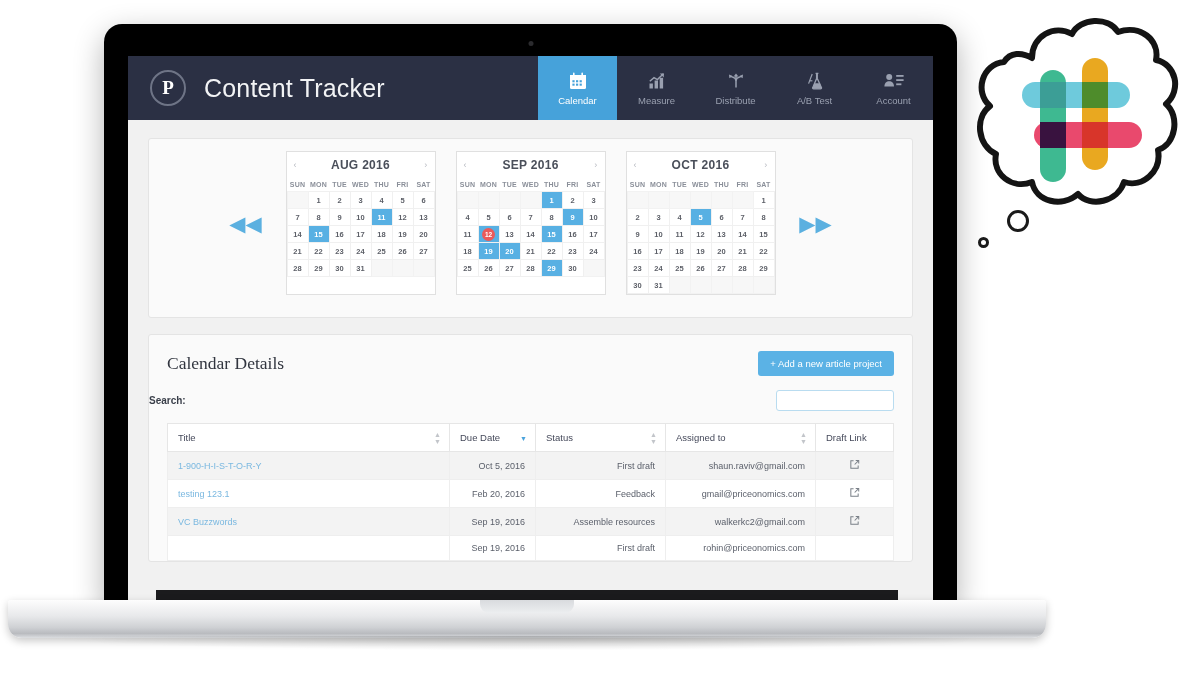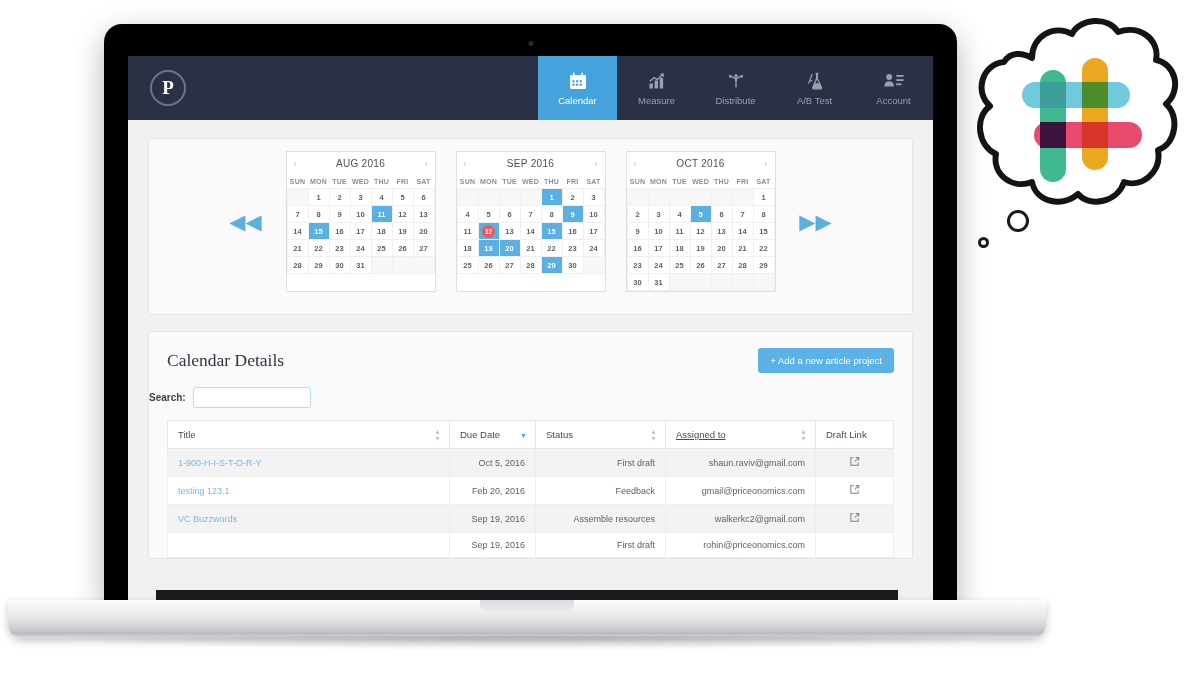--- a/index.html
+++ b/index.html
@@ -179,21 +179,21 @@
   .month-head {
     display: flex;
     align-items: center;
     justify-content: space-between;
     padding: 6px 7px;
     font-size: 8px;
     color: #5a5f6b;
     letter-spacing: 0.3px;
   }
   .month-arrow { color: #b6b9c0; font-size: 9px; cursor: pointer; }
-  .month-label { font-weight: normal; font-size: 10px; color: #4a4f5a; }
+  .month-label { font-weight: bold; font-size: 12px; color: #4a4f5a; }
   table.cal { width: 100%; border-collapse: collapse; }
   table.cal th {
     font-size: 7px;
     color: #8a8f99;
     font-weight: bold;
     padding: 3px 0;
     letter-spacing: 0.2px;
   }
   table.cal td {
     width: 14.28%;
@@ -234,21 +234,21 @@
     border-radius: 3px;
     font-size: 9.5px;
     padding: 7px 12px;
     cursor: pointer;
     font-family: "Liberation Sans", sans-serif;
     margin-left: 22px;
   }
   #search-row {
     display: flex;
     align-items: center;
-    justify-content: flex-start;
+    justify-content: space-between;
     gap: 7px;
     padding: 14px 18px 12px 0;
     font-size: 10px;
     color: #3a3f4a;
     font-weight: bold;
   }
   #search-input {
     width: 118px;
     height: 21px;
     border: 1px solid #b9dcf0;
@@ -329,20 +329,21 @@
 
 <div id="laptop-frame">
   <div id="laptop-bezel"></div>
   <div id="laptop-camera"></div>
 
   <div id="laptop-screen">
 
     <div id="app-header">
       <div id="brand">
         <div id="brand-logo">P</div>
+        <div id="brand-title">Content Tracker</div>
       </div>
 
       <div id="main-nav">
 
         <div class="nav-item active">
           <span>
             <svg width="20" height="20" viewBox="0 0 20 20" fill="none">
               <rect x="2" y="4" width="16" height="14" rx="1.5" fill="#ffffff"></rect>
               <rect x="2" y="4" width="16" height="3.4" fill="#ffffff"></rect>
               <rect x="5" y="1.6" width="1.6" height="3.2" rx="0.8" fill="#ffffff"></rect>
@@ -652,21 +653,21 @@
           <span>Search:</span>
           <input id="search-input" type="text" placeholder="" style="">
         </div>
 
         <table id="articles-table">
           <thead>
             <tr id="articles-head-row">
                 <th style="width: auto;"><span>Title</span><span class="sort-both">▲<br>▼</span></th>
                 <th style="width: 86px;"><span>Due Date</span><span class="sort-desc">▼</span></th>
                 <th style="width: 130px;"><span>Status</span><span class="sort-both">▲<br>▼</span></th>
-                <th style="width: 150px; text-decoration: underline;"><span>Assigned to</span><span class="sort-both">▲<br>▼</span></th>
+                <th style="width: 150px;"><span>Assigned to</span><span class="sort-both">▲<br>▼</span></th>
                 <th style="width: 78px;"><span>Draft Link</span></th>
               </tr>
           </thead>
           <tbody id="articles-body">
               <tr>
                 <td class="c-title"><a>1-900-H-I-S-T-O-R-Y</a></td>
                 <td class="c-date">Oct 5, 2016</td>
                 <td class="c-status">First draft</td>
                 <td class="c-assignee">shaun.raviv@gmail.com</td>
                 <td class="c-link"><span style="cursor: pointer;"><svg width="11" height="11" viewBox="0 0 12 12" fill="none" stroke="#7a8088" stroke-width="1.1">

